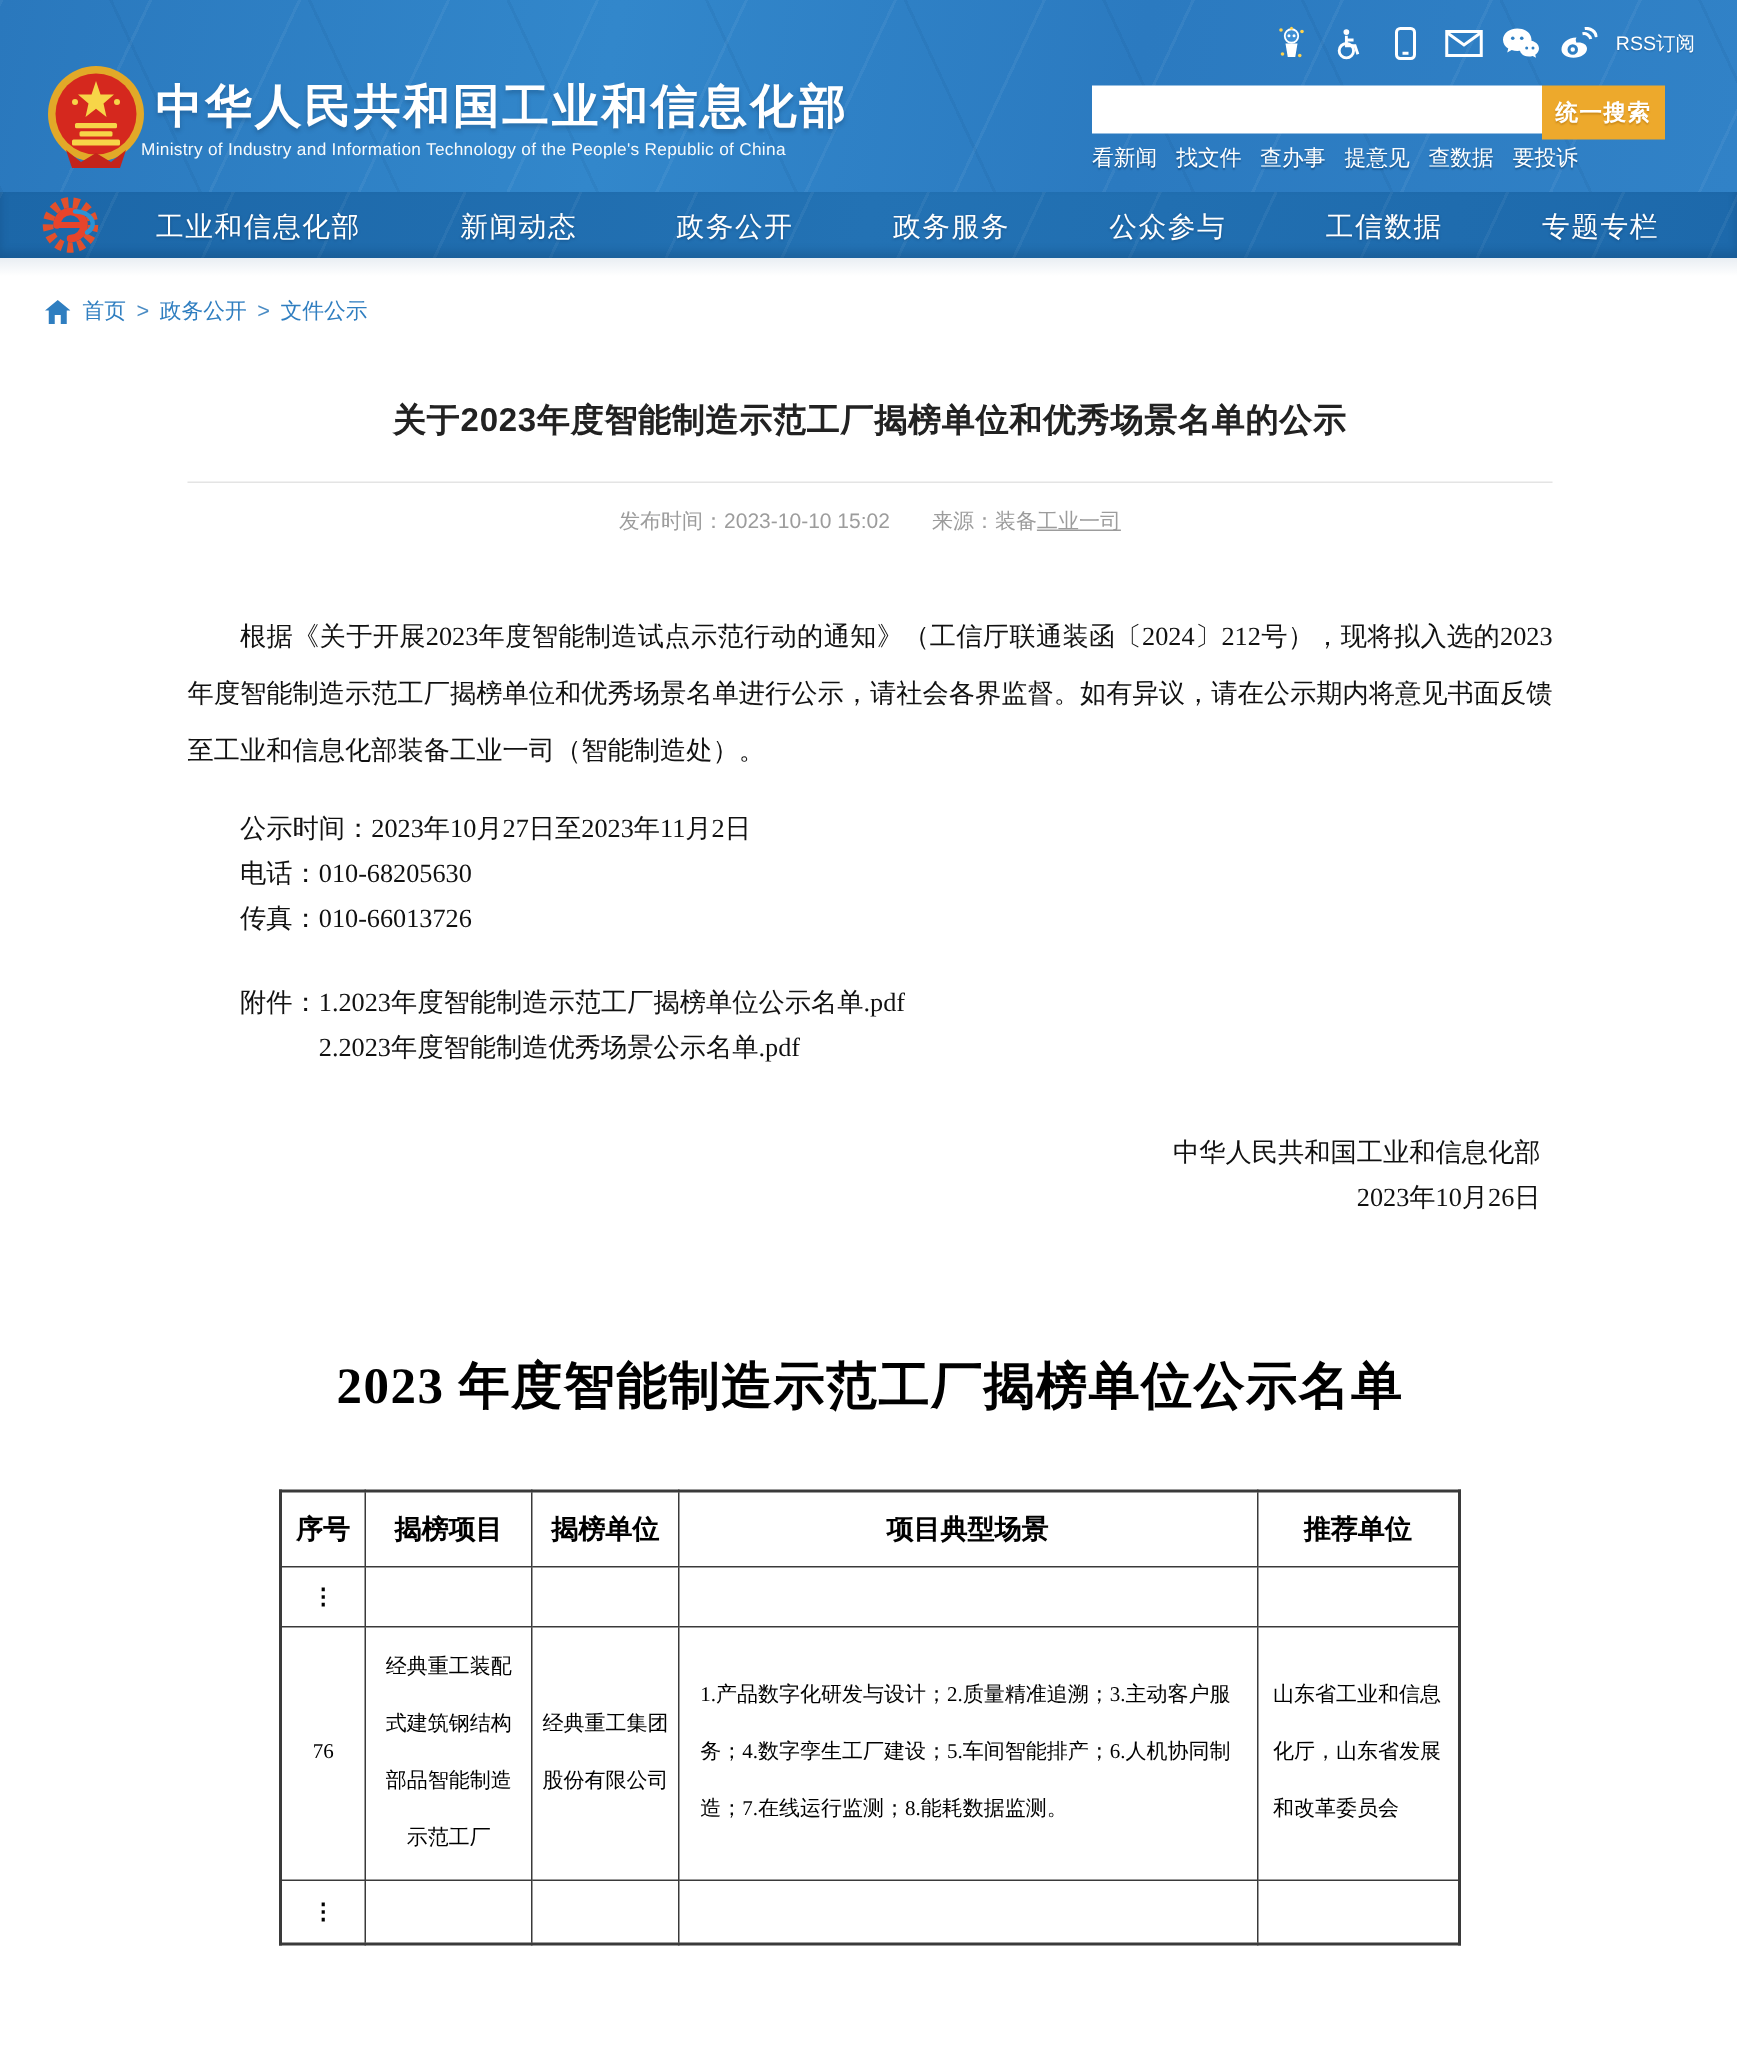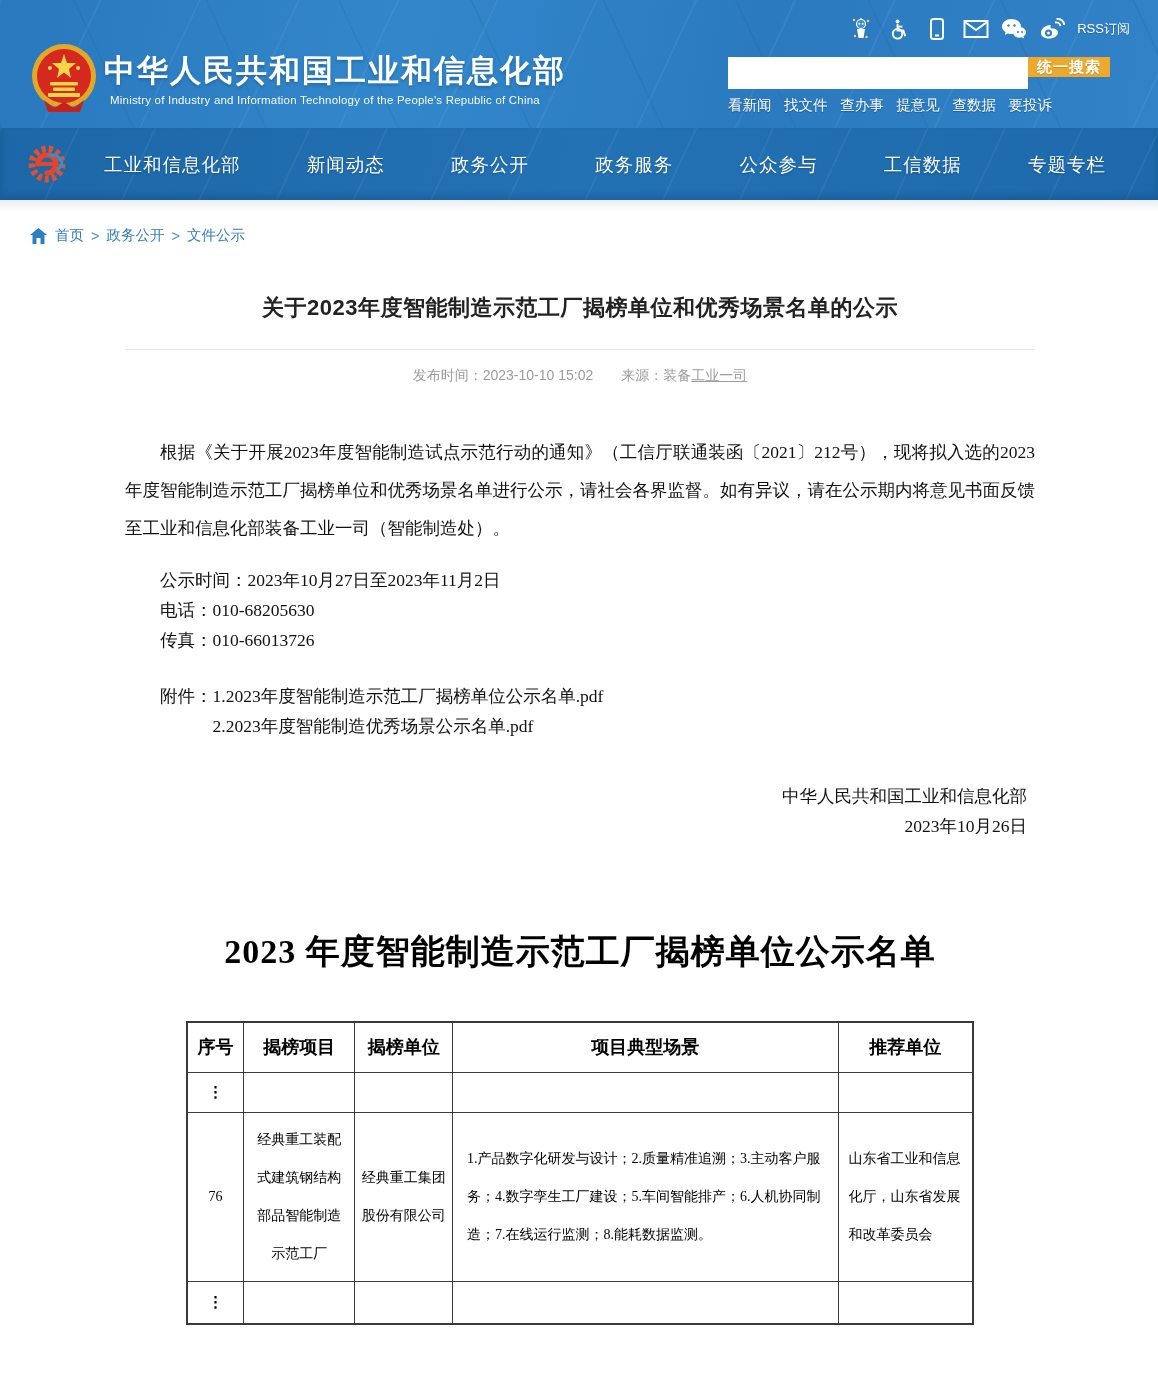--- a/index.html
+++ b/index.html
@@ -19,51 +19,51 @@
       linear-gradient(100deg, #2a78bd 0%, #3287cb 35%, #2b7ac0 65%, #3182c7 100%);
     overflow:hidden;
   }
   .emblem { position:absolute; left:30px; top:42px; width:68px; height:72px; }
   .site-name {
     position:absolute; left:104px; top:50px;
     color:#fff; font-size:31px; font-weight:bold; letter-spacing:2px;
     text-shadow:0 2px 3px rgba(20,60,100,.35); white-space:nowrap;
   }
   .site-sub {
-    position:absolute; left:110px; top:94px;
+    position:absolute; left:94px; top:94px;
     color:#fff; font-size:11.5px; letter-spacing:.2px; opacity:.96; white-space:nowrap;
   }
   .top-icons {
     position:absolute; top:16px; left:848px; width:282px;
     display:flex; align-items:center; justify-content:space-between; color:#fff;
   }
   .top-icons .ico { width:26px; height:26px; display:flex; align-items:center; justify-content:center; cursor:pointer; }
   .rss-label { font-size:13px; color:#fff; cursor:pointer; white-space:nowrap; text-shadow:0 1px 1px rgba(0,40,80,.3); }
   .search-row { position:absolute; top:57px; left:728px; display:flex; height:32px; }
   .search-input {
     width:300px; height:32px; border:none; outline:none; background:#fff;
     padding:0 10px; font-size:14px; color:#333;
   }
   .search-btn {
-    width:82px; height:20px; border:none; background:#eda92c; color:#fff;
+    width:82px; height:36px; border:none; background:#eda92c; color:#fff;
     font-size:15px; font-weight:bold; letter-spacing:1px; cursor:pointer;
     text-shadow:0 1px 1px rgba(160,100,0,.4);
   }
   .quick-links {
     position:absolute; top:96px; left:728px; width:324px;
     display:flex; justify-content:space-between;
   }
   .quick-links span {
     color:#fff; font-size:14.5px; cursor:pointer; white-space:nowrap;
     text-shadow:0 1px 1px rgba(0,40,80,.45);
   }
 
   
   .nav {
-    position:relative; height:72px;
+    position:relative; height:44px;
     background:
       repeating-linear-gradient(115deg, rgba(255,255,255,0.05) 0 2px, rgba(255,255,255,0) 2px 70px),
       linear-gradient(100deg, #1c67a8 0%, #2372b4 50%, #1d69ab 100%);
     display:flex; align-items:center;
     box-shadow:inset 0 -4px 6px rgba(10,50,90,.25);
   }
   .nav-logo { margin-left:24px; width:46px; height:46px; flex:0 0 auto; }
   .nav-list {
     flex:1; display:flex; justify-content:space-between;
     margin-left:34px; margin-right:52px;
@@ -253,21 +253,21 @@
 <div class="container">
 
   <h1 class="article-title">关于2023年度智能制造示范工厂揭榜单位和优秀场景名单的公示</h1>
   <hr class="title-divider">
 
   <div class="article-meta">
     <span>发布时间：2023-10-10 15:02</span><span class="gap"></span><span>来源：装备</span><span class="source-link">工业一司</span>
   </div>
 
   <div class="article-body">
-    <p class="para">根据《关于开展2023年度智能制造试点示范行动的通知》（工信厅联通装函〔2021〕212号），现将拟入选的2023年度智能制造示范工厂揭榜单位和优秀场景名单进行公示，请社会各界监督。如有异议，请在公示期内将意见书面反馈至工业和信息化部装备工业一司（智能制造处）。</p>
+    <p class="para">根据《关于开展2023年度智能制造试点示范行动的通知》（工信厅联通装函〔2024〕212号），现将拟入选的2023年度智能制造示范工厂揭榜单位和优秀场景名单进行公示，请社会各界监督。如有异议，请在公示期内将意见书面反馈至工业和信息化部装备工业一司（智能制造处）。</p>
 
     <div class="info-lines">
       <div>公示时间：2023年10月27日至2023年11月2日</div>
       <div>电话：010-68205630</div>
       <div>传真：010-66013726</div>
     </div>
 
     <div class="attachments">
       <span class="attach-label">附件：</span>
       <div class="attach-list">

